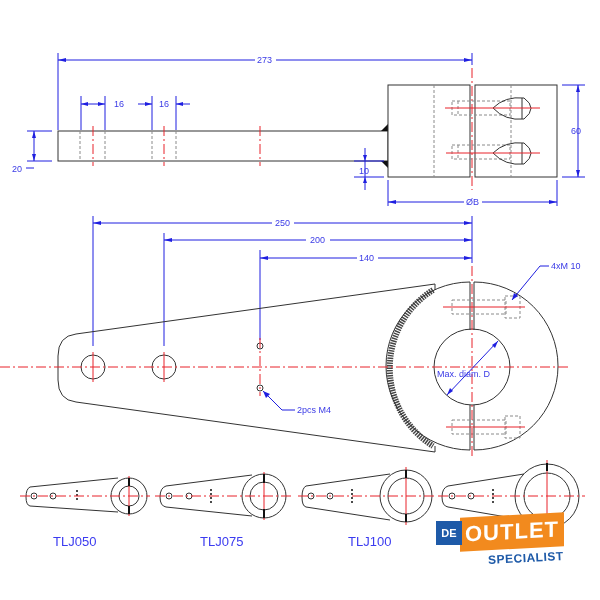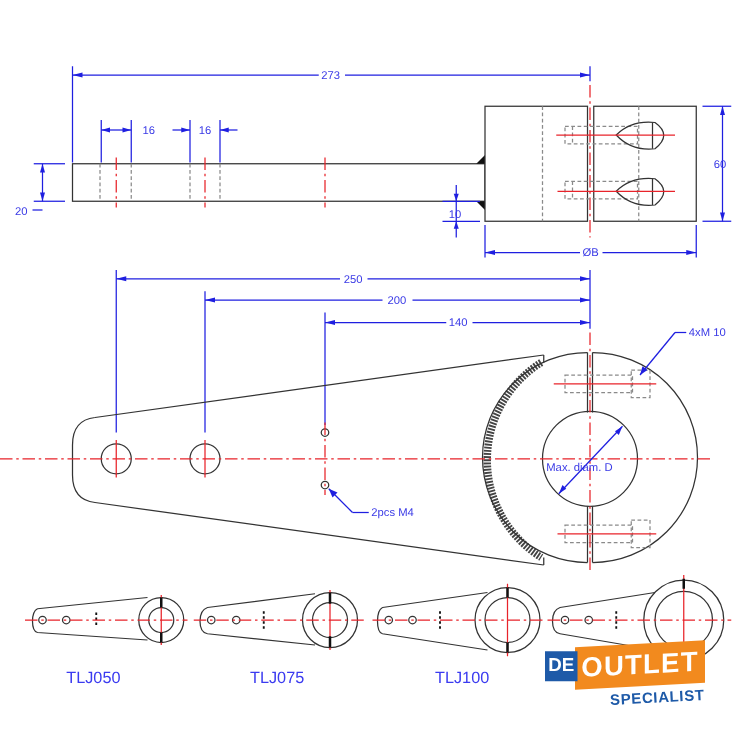--- a/index.html
+++ b/index.html
@@ -9,21 +9,21 @@
   .outline-w { stroke: #333333; stroke-width: 1; fill: #ffffff; }
   .hidden { stroke: #8a8a8a; stroke-width: 1; stroke-dasharray: 3 2; fill: none; }
   .center { stroke: #e8232a; stroke-width: 1; stroke-dasharray: 10 3 2 3; fill: none; }
   .center-solid { stroke: #e8232a; stroke-width: 1; fill: none; }
   .dim { stroke: #1f1fe0; stroke-width: 1; fill: none; }
   .arrow { fill: #1f1fe0; }
   .dimtext { fill: #3a3ae6; font-size: 9px; font-family: "Liberation Sans", sans-serif; }
   .label { fill: #3b3bf0; font-size: 13px; font-family: "Liberation Sans", sans-serif; }
   .weld { fill: #111111; }
   .logo { position: absolute; left: 436px; top: 515px; width: 140px; height: 60px; }
-  .logo-de { position: absolute; left: 0; top: 6px; width: 26px; height: 24px; background: #1e5aa8; color: #fff; font-weight: bold; font-size: 15px; line-height: 24px; text-align: center; font-family: "Liberation Sans", sans-serif; }
+  .logo-de { position: absolute; left: 0; top: 6px; width: 26px; height: 24px; background: #1e5aa8; color: #fff; font-weight: bold; font-size: 11px; line-height: 24px; text-align: center; font-family: "Liberation Sans", sans-serif; }
   .logo-outlet { position: absolute; left: 24px; top: 0; width: 104px; height: 34px; background: #f28a1e; color: #fff; font-weight: bold; font-size: 22px; line-height: 34px; text-align: center; letter-spacing: 1px; transform: skewY(-3deg); font-family: "Liberation Sans", sans-serif; }
   .logo-spec { position: absolute; left: 52px; top: 36px; color: #1e5aa8; font-weight: bold; font-size: 12px; letter-spacing: 0.5px; transform: rotate(-3deg); font-family: "Liberation Sans", sans-serif; }
 </style>
 </head>
 <body>
 
 <svg width="600" height="600" viewBox="0 0 600 600">
 
   <g>
 

